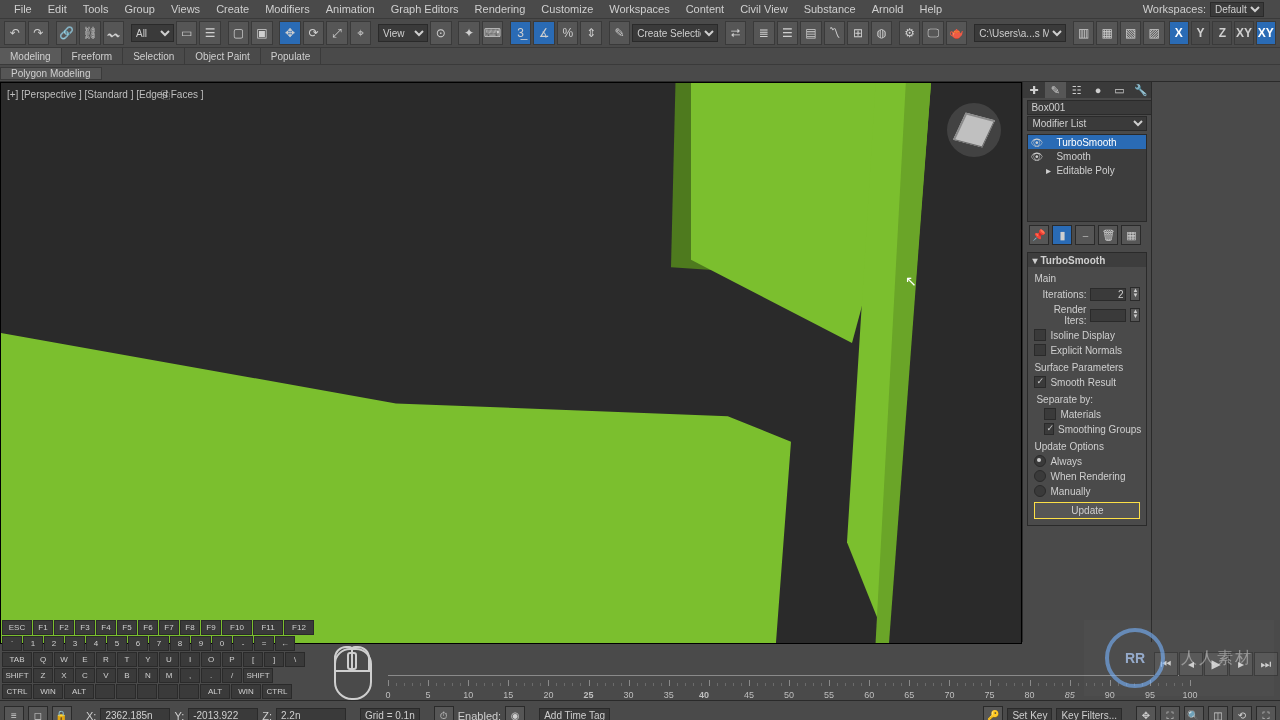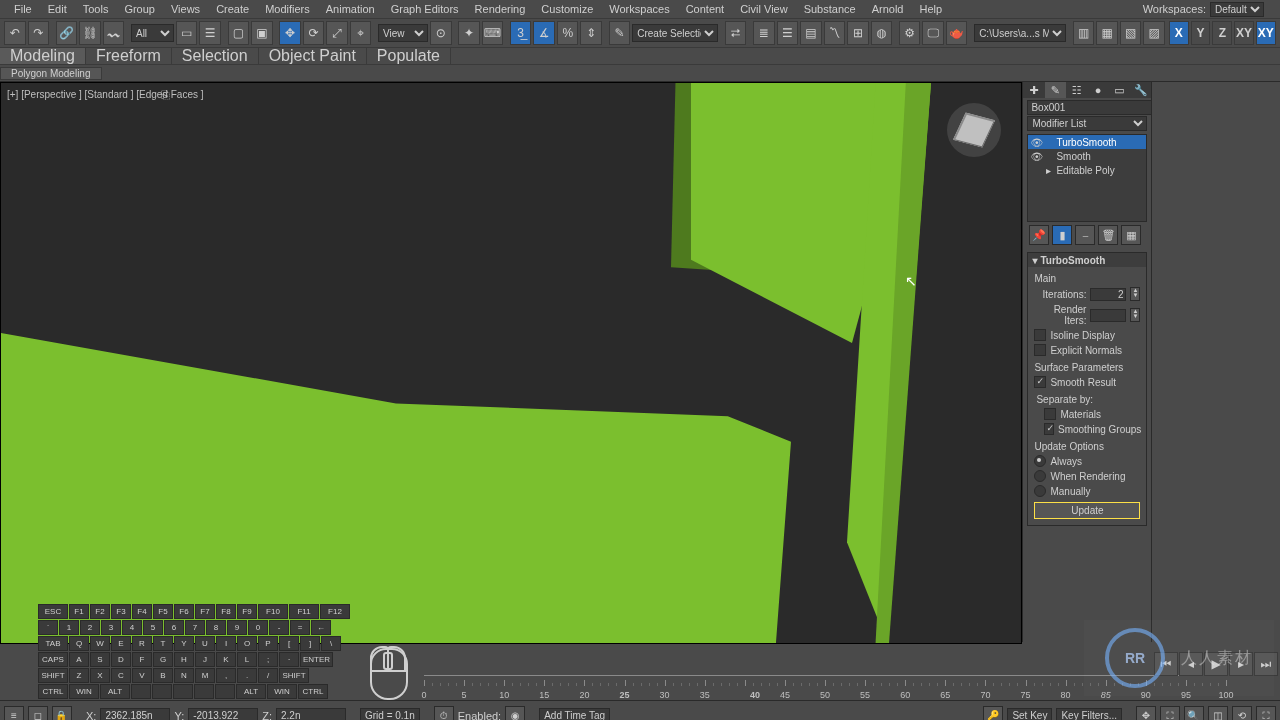--- a/index.html
+++ b/index.html
@@ -11,21 +11,21 @@
   
   #maintoolbar{height:28px;background:#4a4a4a;border-bottom:1px solid #3a3a3a;display:flex;align-items:center;padding:0 4px;gap:2px;}
   .tb-btn{width:22px;height:22px;background:#565656;border:1px solid #3a3a3a;display:flex;align-items:center;justify-content:center;font-size:12px;color:#cfcfcf;}
   .tb-btn.active{background:#2a6bb5;}
   .tb-btn.axis{background:#4a4a4a;font-weight:bold;font-size:12px;color:#cfcfcf;width:20px;}
   .tb-btn.axis.active{background:#2a6bb5;color:#fff;}
   .tb-sep{width:3px;height:24px;}
   .tb-dd{background:#3a3a3a;color:#cfcfcf;border:1px solid #2a2a2a;font-size:10px;height:18px;}
   
   #ribbonbar{height:16px;background:#4a4a4a;border-bottom:1px solid #3a3a3a;display:flex;align-items:center;}
-  .ribbon-tab{padding:0 10px;font-size:16px;border-right:1px solid #3a3a3a;height:100%;display:flex;align-items:center;}
+  .ribbon-tab{padding:0 10px;font-size:10px;border-right:1px solid #3a3a3a;height:100%;display:flex;align-items:center;}
   .ribbon-tab.active{background:#5a5a5a;}
   #ribbonbar2{height:16px;background:#4a4a4a;border-bottom:1px solid #2a2a2a;display:flex;align-items:center;}
   .ribbon-sub{padding:0 10px;font-size:10px;background:#565656;border:1px solid #3a3a3a;}
   
   #mainrow{display:flex;height:560px;}
   
   #viewport{width:1024px;height:560px;background:#2a2a2a;position:relative;overflow:hidden;border:1px solid #000;text-align:center;}
   #viewlabel{position:absolute;top:6px;left:6px;font-size:10px;color:#bfbfbf;}
   #viewcfg{position:absolute;top:6px;left:160px;font-size:11px;color:#bfbfbf;}
   #cursor{position:absolute;top:190px;left:904px;width:10px;height:14px;color:#fff;font-size:14px;}
@@ -68,21 +68,21 @@
   .rad.on::after{content:"";width:4px;height:4px;background:#cfcfcf;border-radius:50%;position:absolute;top:2px;left:2px;}
   .ro-row.left{justify-content:flex-start;}
   .ro-row.left label{flex:none;text-align:left;}
   .updatebtn{background:#565656;border:1px solid #fde047;padding:2px 0;text-align:center;margin-top:2px;}
   .subhead{font-size:10px;margin-top:3px;}
   
   #rightstrip{width:128px;background:#4a4a4a;border-left:1px solid #2a2a2a;}
   
   #bottom{height:88px;background:#4a4a4a;display:flex;flex-direction:column;}
   
-  #kb-timeline{height:58px;display:flex;align-items:flex-end;position:relative;margin-left:36px;}
+  #kb-timeline{height:58px;display:flex;align-items:flex-end;position:relative;}
   
   #kbd{margin-left:2px;}
   .kbrow{display:flex;gap:1px;margin-bottom:1px;}
   .key{min-width:14px;height:13px;background:#3a3a3a;border:1px solid #2a2a2a;color:#cfcfcf;font-size:8px;display:flex;align-items:center;justify-content:center;padding:0 2px;}
   .key.wide{min-width:24px;}
   
   #mouse{width:60px;height:70px;margin-left:6px;position:relative;}
   #mouse .body{position:absolute;bottom:0;left:14px;width:34px;height:48px;border:2px solid #cfcfcf;border-radius:16px 16px 18px 18px;}
   #mouse .lbtn{position:absolute;bottom:28px;left:14px;width:15px;height:22px;border:2px solid #cfcfcf;border-radius:12px 4px 0 0;}
   #mouse .rbtn{position:absolute;bottom:28px;left:31px;width:15px;height:22px;border:2px solid #cfcfcf;border-radius:4px 12px 0 0;}
@@ -377,35 +377,20 @@
           <div class="key">R</div>
           <div class="key">T</div>
           <div class="key">Y</div>
           <div class="key">U</div>
           <div class="key">I</div>
           <div class="key">O</div>
           <div class="key">P</div>
           <div class="key">[</div>
           <div class="key">]</div>
           <div class="key">\</div>
-        </div>
-        <div class="kbrow">
-          <div class="key wide">CAPS</div>
-          <div class="key">A</div>
-          <div class="key">S</div>
-          <div class="key">D</div>
-          <div class="key">F</div>
-          <div class="key">G</div>
-          <div class="key">H</div>
-          <div class="key">J</div>
-          <div class="key">K</div>
-          <div class="key">L</div>
-          <div class="key">;</div>
-          <div class="key">·</div>
-          <div class="key wide">ENTER</div>
         </div>
         <div class="kbrow">
           <div class="key wide">SHIFT</div>
           <div class="key">Z</div>
           <div class="key">X</div>
           <div class="key">C</div>
           <div class="key">V</div>
           <div class="key">B</div>
           <div class="key">N</div>
           <div class="key">M</div>
@@ -478,21 +463,21 @@
         <div class="minor" style="left: 256.64px;"></div>
         <div class="minor" style="left: 264.66px;"></div>
         <div class="minor" style="left: 272.68px;"></div>
         <div class="tick" style="left: 280.7px;"></div>
         <div class="ticklabel" style="left: 280.7px;">35</div>
         <div class="minor" style="left: 288.72px;"></div>
         <div class="minor" style="left: 296.74px;"></div>
         <div class="minor" style="left: 304.76px;"></div>
         <div class="minor" style="left: 312.78px;"></div>
         <div class="tick" style="left: 320.8px;"></div>
-        <div class="ticklabel" style="left: 331px; font-weight: bold;">40</div>
+        <div class="ticklabel" style="left: 316px; font-weight: bold;">40</div>
         <div class="minor" style="left: 328.82px;"></div>
         <div class="minor" style="left: 336.84px;"></div>
         <div class="minor" style="left: 344.86px;"></div>
         <div class="minor" style="left: 352.88px;"></div>
         <div class="tick" style="left: 360.9px;"></div>
         <div class="ticklabel" style="left: 360.9px;">45</div>
         <div class="minor" style="left: 368.92px;"></div>
         <div class="minor" style="left: 376.94px;"></div>
         <div class="minor" style="left: 384.96px;"></div>
         <div class="minor" style="left: 392.98px;"></div>

